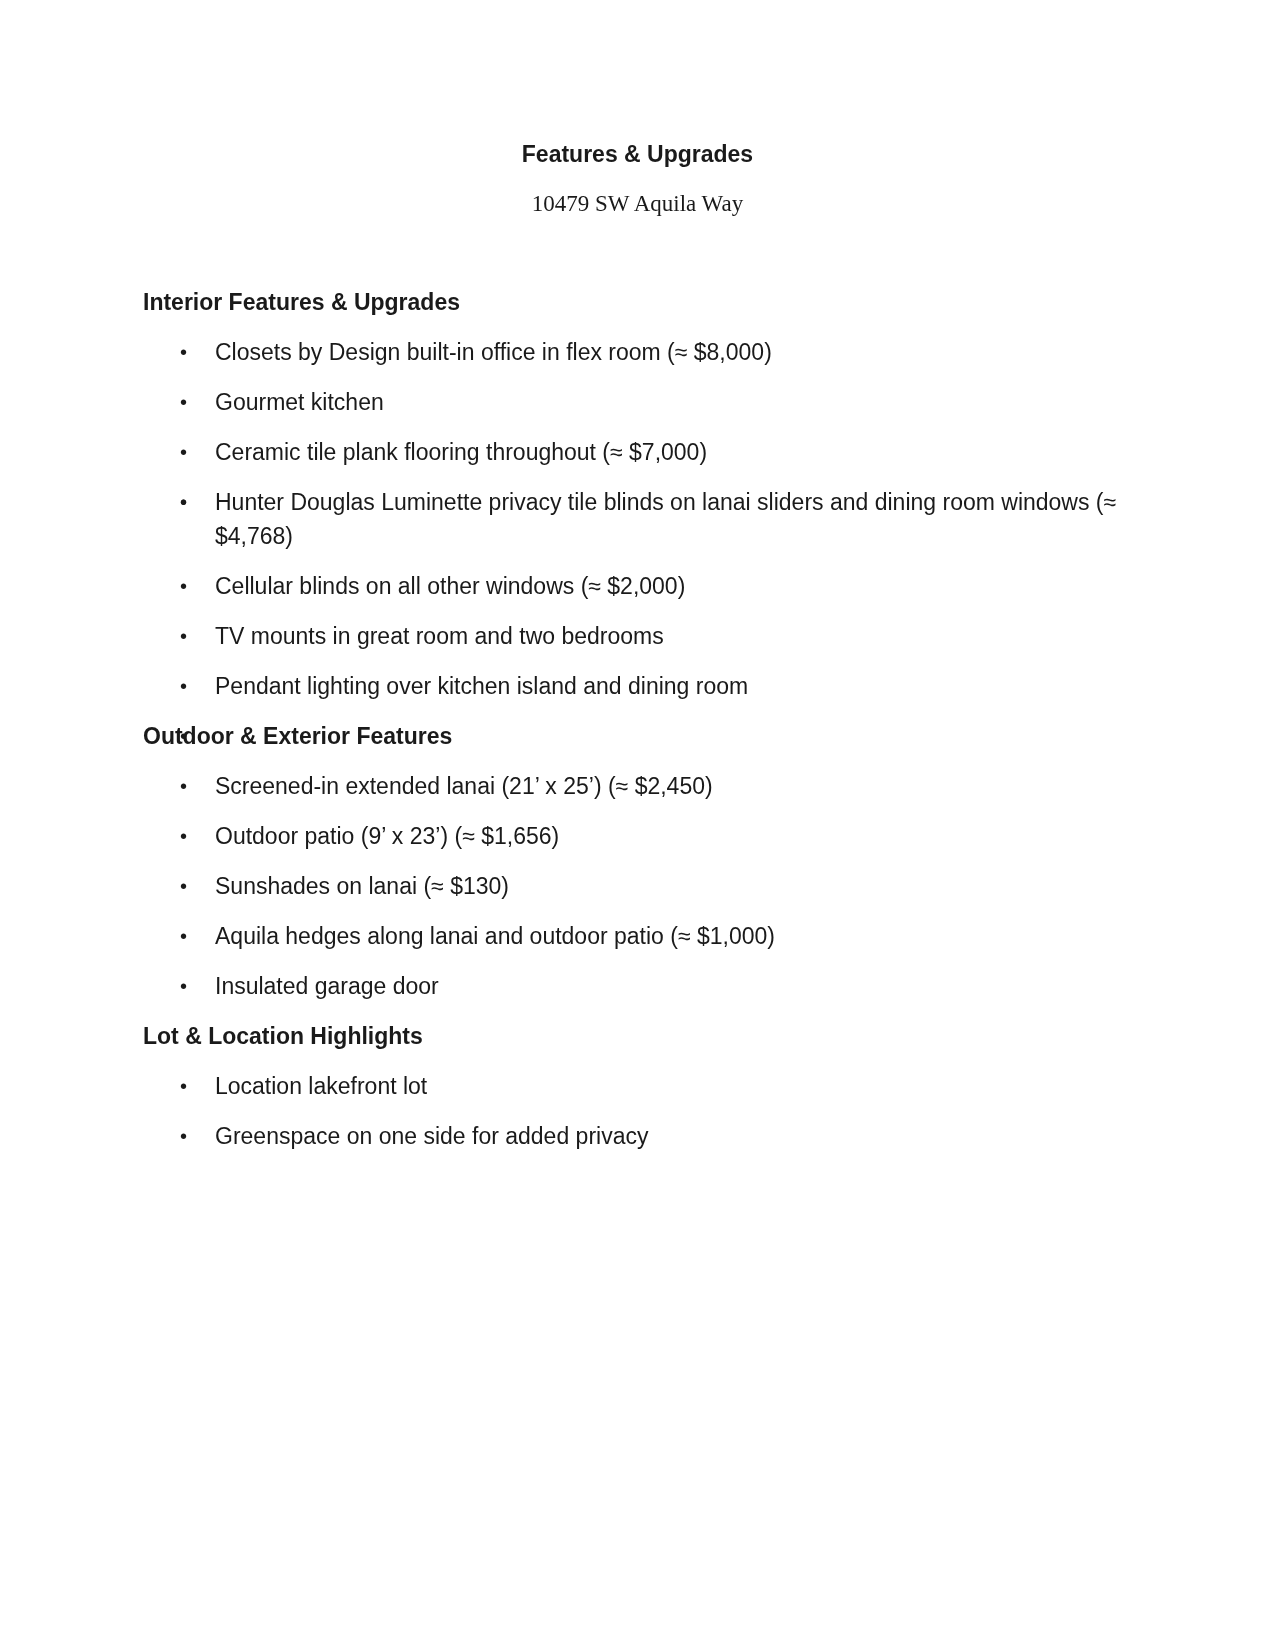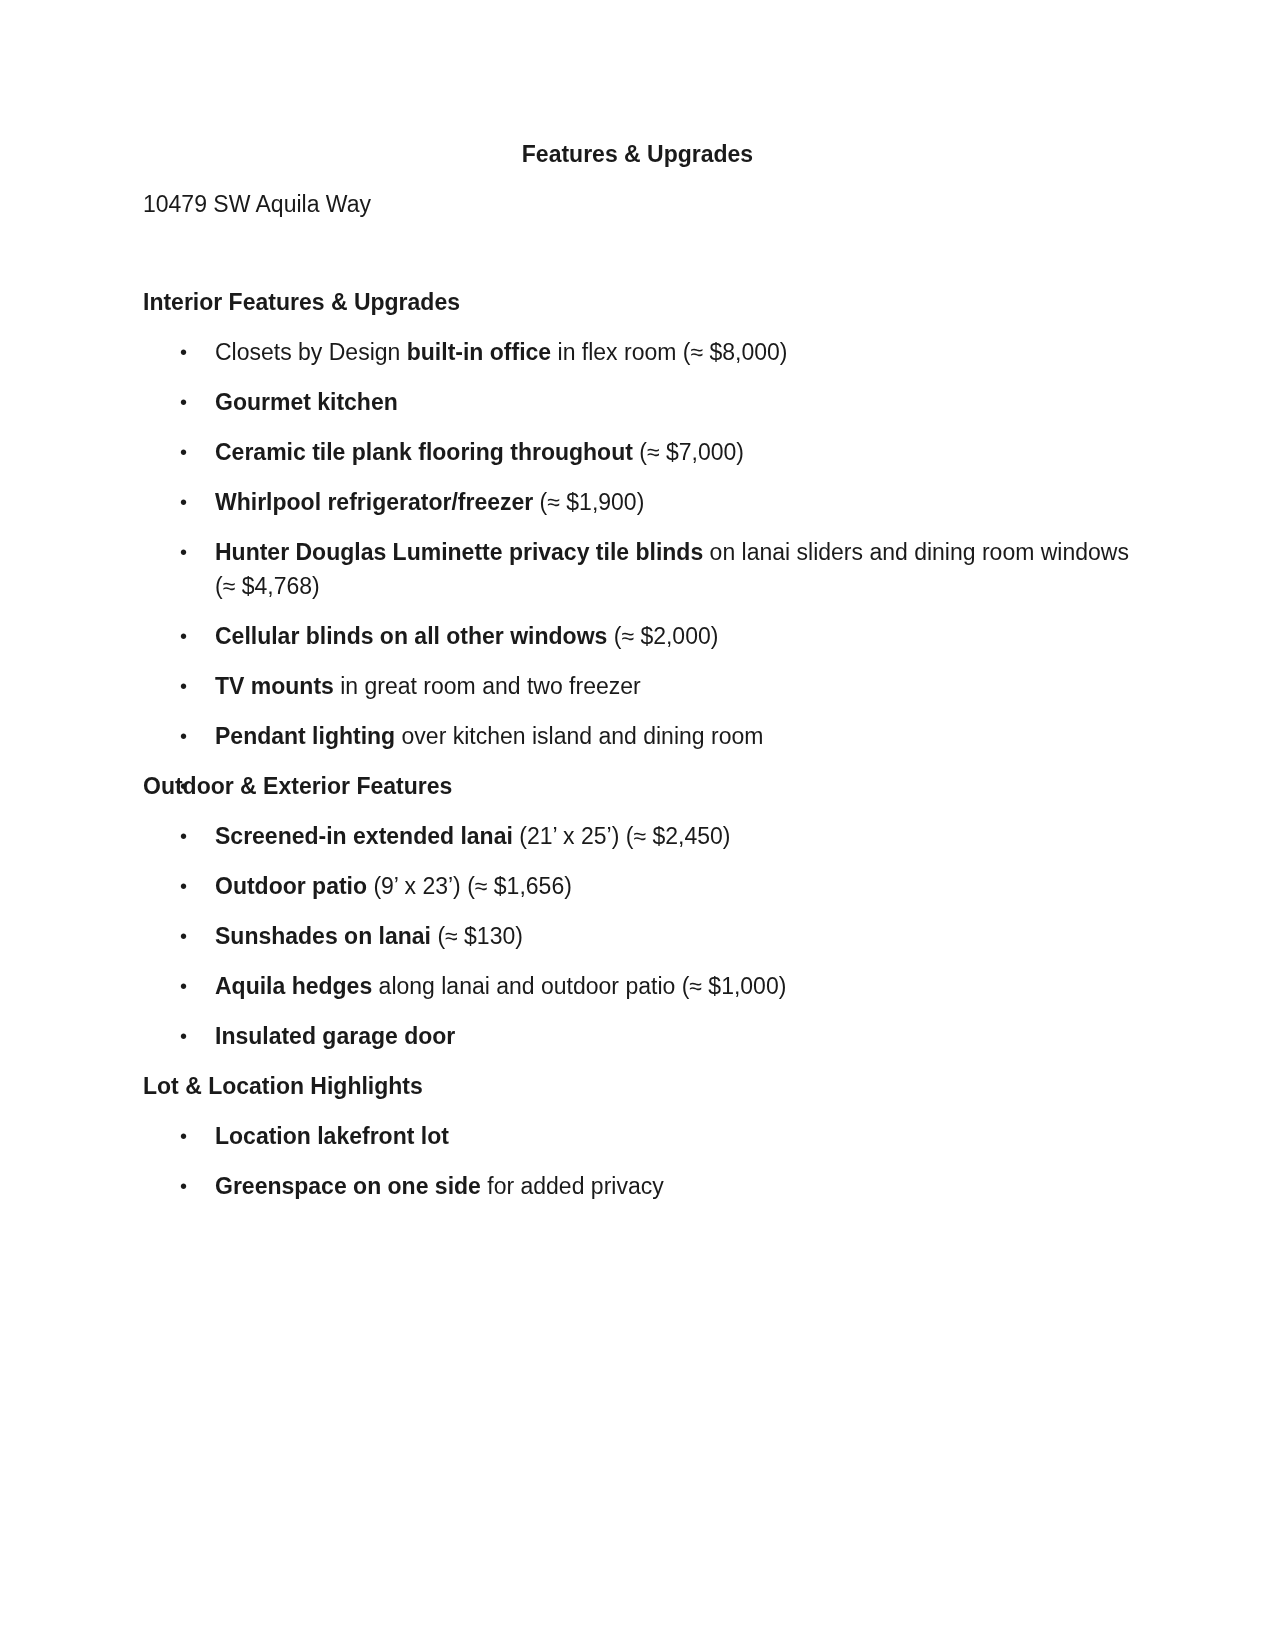--- a/index.html
+++ b/index.html
@@ -20,21 +20,23 @@
   }
   .content {
     padding: 137px 143px 0 143px;
   }
   .doc-title {
     text-align: center;
     font-weight: bold;
     margin: 0 0 16px 0;
   }
   .doc-subtitle {
+    text-align: center;
     margin: 0 0 16px 0;
+    font-family: Liberation Serif, serif;
   }
   .spacer {
     height: 34px;
   }
   .heading {
     font-weight: bold;
     margin: 14px 0 16px 0;
   }
   .bullet-item {
     position: relative;
@@ -42,40 +44,40 @@
     margin: 0 0 16px 0;
   }
   .bullet-dot {
     position: absolute;
     left: 37px;
     top: 0;
     font-size: 20px;
     line-height: 34px;
   }
   .b {
-    font-weight: bold;
+    font-weight: normal;
   }
 </style>
 </head>
 <body>
 
 <div class="page">
   <div class="content">
     <div class="doc-title">Features &amp; Upgrades</div>
     <div class="doc-subtitle">10479 SW Aquila Way</div>
     <div class="spacer"></div>
     <div>
         <div class="heading">Interior Features &amp; Upgrades</div>
         <div class="bullet-item"><span class="bullet-dot">•</span><span class="bullet-text"><span>Closets by Design </span><span class="b">built-in office</span><span> in flex room (≈ $8,000)</span></span></div>
         <div class="bullet-item"><span class="bullet-dot">•</span><span class="bullet-text"><span class="b">Gourmet kitchen</span></span></div>
         <div class="bullet-item"><span class="bullet-dot">•</span><span class="bullet-text"><span class="b">Ceramic tile plank flooring throughout</span><span> (≈ $7,000)</span></span></div>
-        <div class="bullet-item"><span class="bullet-dot">•</span><span class="bullet-text"><span class="b">Whirlpool refrigerator/freezer</span><span> (≈ $1,900)</span></span></div>
+        <div class="bullet-item"><span class="bullet-dot">•</span></div>
         <div class="bullet-item"><span class="bullet-dot">•</span><span class="bullet-text"><span class="b">Hunter Douglas Luminette privacy tile blinds</span><span> on lanai sliders and dining room windows (≈ $4,768)</span></span></div>
         <div class="bullet-item"><span class="bullet-dot">•</span><span class="bullet-text"><span class="b">Cellular blinds on all other windows</span><span> (≈ $2,000)</span></span></div>
-        <div class="bullet-item"><span class="bullet-dot">•</span><span class="bullet-text"><span class="b">TV mounts</span><span> in great room and two freezer</span></span></div>
+        <div class="bullet-item"><span class="bullet-dot">•</span><span class="bullet-text"><span class="b">TV mounts</span><span> in great room and two bedrooms</span></span></div>
         <div class="bullet-item"><span class="bullet-dot">•</span><span class="bullet-text"><span class="b">Pendant lighting</span><span> over kitchen island and dining room</span></span></div>
         <div class="bullet-item"><span class="bullet-dot">•</span></div>
         <div class="heading">Outdoor &amp; Exterior Features</div>
         <div class="bullet-item"><span class="bullet-dot">•</span><span class="bullet-text"><span class="b">Screened-in extended lanai</span><span> (21’ x 25’) (≈ $2,450)</span></span></div>
         <div class="bullet-item"><span class="bullet-dot">•</span><span class="bullet-text"><span class="b">Outdoor patio</span><span> (9’ x 23’) (≈ $1,656)</span></span></div>
         <div class="bullet-item"><span class="bullet-dot">•</span><span class="bullet-text"><span class="b">Sunshades on lanai</span><span> (≈ $130)</span></span></div>
         <div class="bullet-item"><span class="bullet-dot">•</span><span class="bullet-text"><span class="b">Aquila hedges</span><span> along lanai and outdoor patio (≈ $1,000)</span></span></div>
         <div class="bullet-item"><span class="bullet-dot">•</span><span class="bullet-text"><span class="b">Insulated garage door</span></span></div>
         <div class="heading">Lot &amp; Location Highlights</div>
         <div class="bullet-item"><span class="bullet-dot">•</span><span class="bullet-text"><span class="b">Location lakefront lot</span></span></div>

